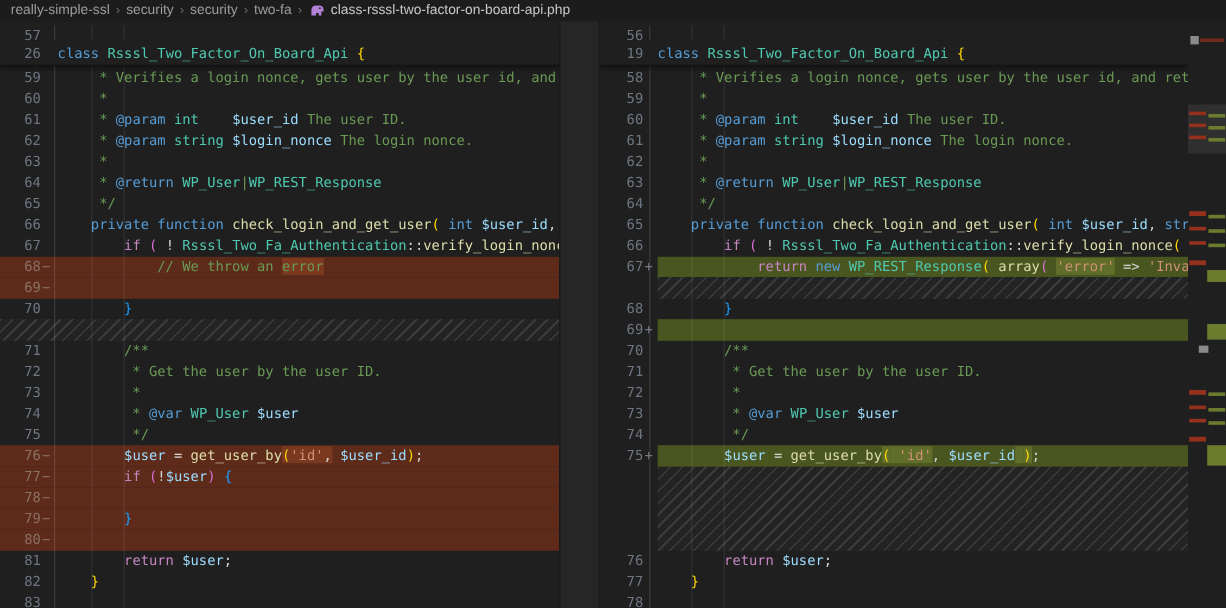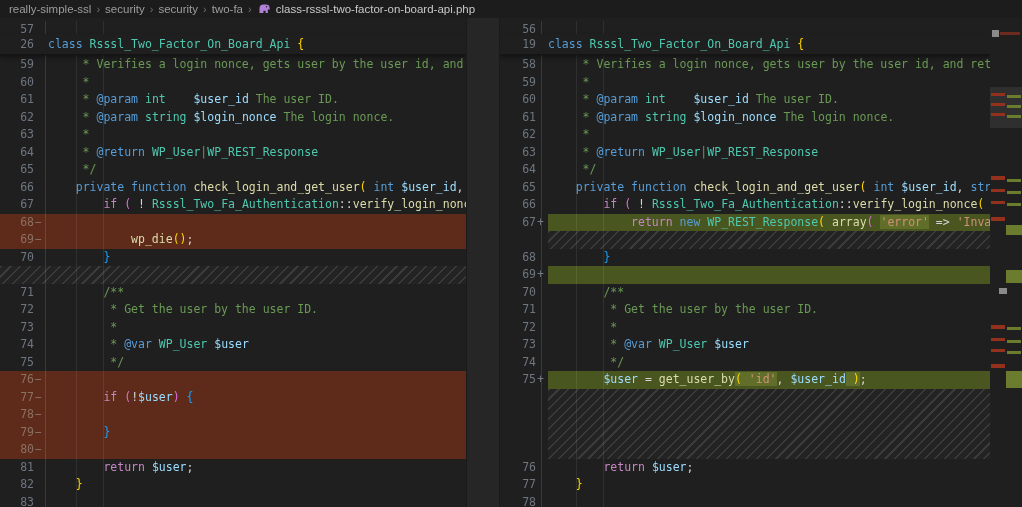--- a/index.html
+++ b/index.html
@@ -166,27 +166,27 @@
               <span class="num">67</span>
               <span class="sign"></span>
             </div>
             <div class="code"><span class="t-pln">        </span><span class="t-ctl">if</span><span class="t-pln"> </span><span class="t-b2">(</span><span class="t-pln"> ! </span><span class="t-cls">Rsssl_Two_Fa_Authentication</span><span class="t-pln">::</span><span class="t-fn">verify_login_nonce</span></div>
           </div>
           <div class="row removed">
             <div class="gut">
               <span class="num">68</span>
               <span class="sign">−</span>
             </div>
+            <div class="code"><span class="t-pln">            </span><span class="t-com">// We throw an </span><span class="t-com chr">error</span></div>
           </div>
           <div class="row removed">
             <div class="gut">
               <span class="num">69</span>
               <span class="sign">−</span>
             </div>
-            <div class="code"><span class="t-pln">            </span><span class="t-fn">wp_die</span><span class="t-b1">()</span><span class="t-pln">;</span></div>
           </div>
           <div class="row context">
             <div class="gut">
               <span class="num">70</span>
               <span class="sign"></span>
             </div>
             <div class="code"><span class="t-pln">        </span><span class="t-b3">}</span></div>
           </div>
           <div class="row spacer hatchbg" style="height: 17.5px;"></div>
           <div class="row context">
@@ -222,20 +222,21 @@
               <span class="num">75</span>
               <span class="sign"></span>
             </div>
             <div class="code"><span class="t-com">         */</span></div>
           </div>
           <div class="row removed">
             <div class="gut">
               <span class="num">76</span>
               <span class="sign">−</span>
             </div>
+            <div class="code"><span class="t-pln">        </span><span class="t-var">$user</span><span class="t-pln"> = </span><span class="t-fn">get_user_by</span><span class="t-b1 chr">(</span><span class="t-str chr">'id'</span><span class="t-pln chr">,</span><span class="t-pln"> </span><span class="t-var">$user_id</span><span class="t-b1">)</span><span class="t-pln">;</span></div>
           </div>
           <div class="row removed">
             <div class="gut">
               <span class="num">77</span>
               <span class="sign">−</span>
             </div>
             <div class="code"><span class="t-pln">        </span><span class="t-ctl">if</span><span class="t-pln"> </span><span class="t-b2">(</span><span class="t-pln">!</span><span class="t-var">$user</span><span class="t-b2">)</span><span class="t-pln"> </span><span class="t-b3">{</span></div>
           </div>
           <div class="row removed">
             <div class="gut">

